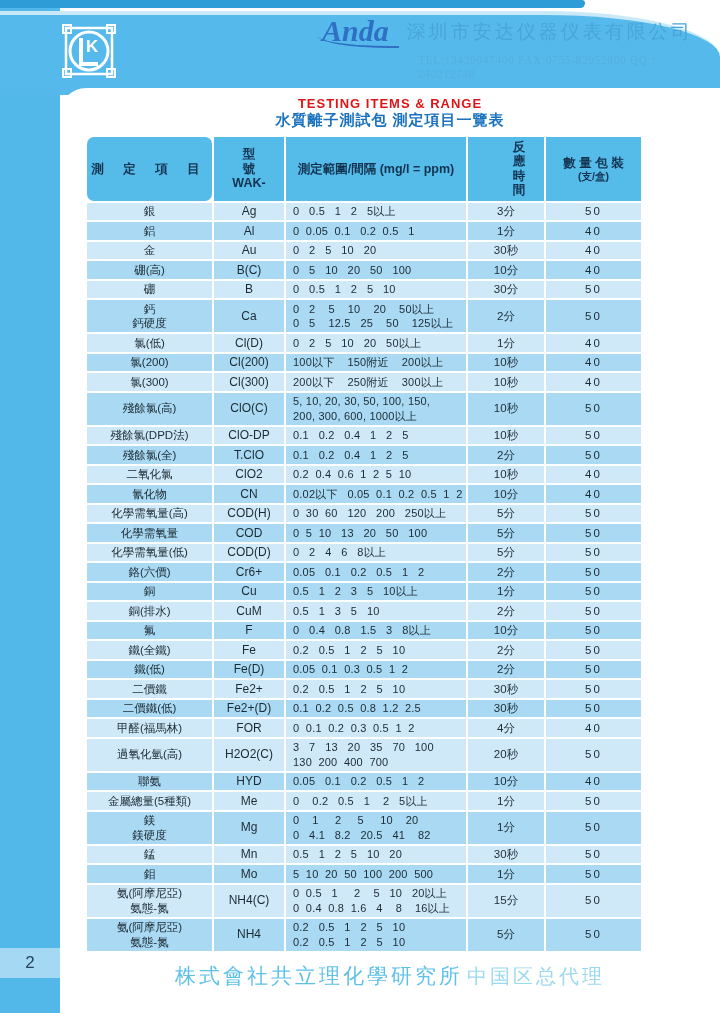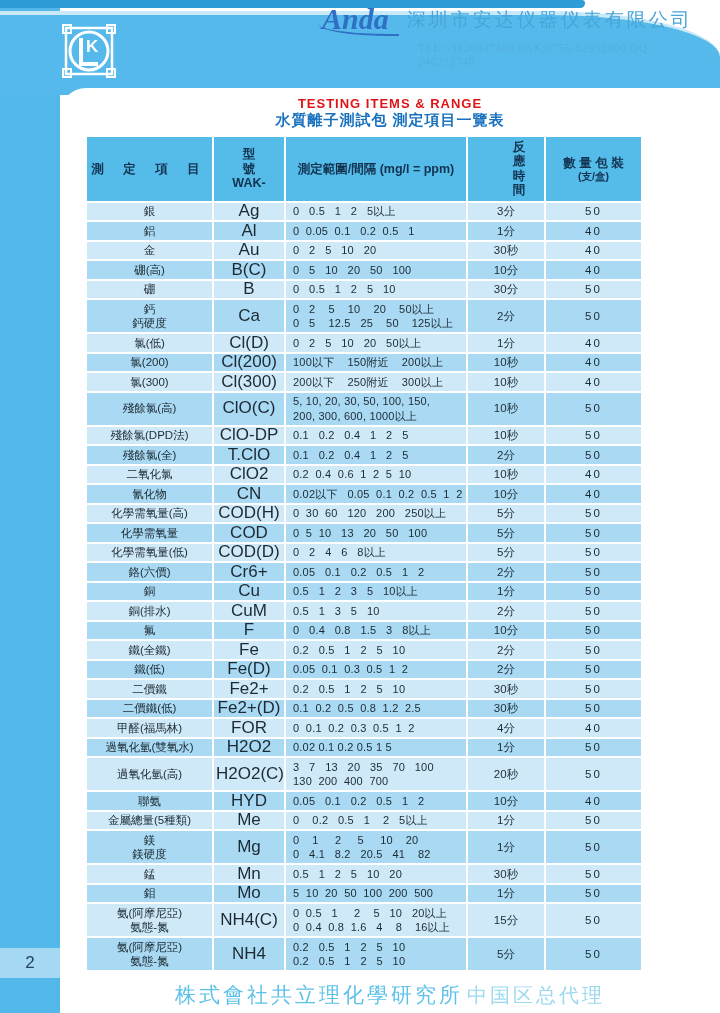--- a/index.html
+++ b/index.html
@@ -18,21 +18,21 @@
             border-radius:0 10px 14px 0; z-index:3; }
 
   
   .card { position:absolute; left:60px; top:88px; right:0; bottom:0; background:#ffffff;
           border-top-left-radius:26px; z-index:4; }
 
   
   .lk { position:absolute; left:62px; top:24px; z-index:5; }
 
   
-  .brand { position:absolute; left:318px; top:0; width:396px; z-index:5; }
+  .brand { position:absolute; left:318px; top:12px; width:396px; z-index:5; }
   .brand-row { display:flex; align-items:flex-end; }
   .anda { font-family:"Liberation Serif", serif; font-style:italic; font-weight:bold;
           font-size:30px; color:#2f6fc4; line-height:1; padding:4px 10px 0 4px;
           border-bottom:2px solid #2f6fc4; border-bottom-left-radius:90% 12px; }
   .company { font-family:"Liberation Serif", serif; font-size:19px; color:#49a5d9;
              letter-spacing:3px; padding:0 0 3px 8px; }
   .telline { font-family:"Liberation Serif", serif; font-size:11.5px; color:#55aede;
              letter-spacing:0.6px; margin:5px 0 0 100px; }
 
   
@@ -40,28 +40,28 @@
               color:#e01417; letter-spacing:1px; }
   .title-zh { text-align:center; font-size:15px; font-weight:bold; color:#1a72bf; letter-spacing:1px; }
 
   
   table.items { border-collapse:separate; border-spacing:2px; table-layout:fixed;
                 width:546px; margin:5px 0 0 25px; }
   .items th { background:#55bce9; color:#123250; font-size:12.5px; font-weight:bold;
               text-align:center; vertical-align:middle; padding:3px 2px; line-height:1.15; }
   .items th .sub { font-size:10.5px; font-weight:bold; }
   .items th.h-model .l1 { letter-spacing:14px; padding-left:14px; }
-  .items th.h-item  { letter-spacing:8px; }
+  .items th.h-item  { letter-spacing:8px;border-radius:7px; }
   .items th.h-time  { letter-spacing:6px;padding-left:34px; }
   .items td { font-size:11.5px; color:#1c2b33; text-align:center; vertical-align:middle;
               padding:1.5px 2px; line-height:14.5px; }
   .items tr.light td { background:#cfe9f9; }
   .items tr.mid td   { background:#a9d9f3; }
   .items td.c-item { font-size:11.5px; }
-  .items td.c-model { font-size:17px; }
+  .items td.c-model { font-size:12px; }
   .items td.c-range { text-align:left; padding-left:7px; font-size:11px; white-space:pre; letter-spacing:0.2px; }
   .items td.c-qty { letter-spacing:2px; }
 
   
   .footer { text-align:center; margin-top:9px; font-family:"Liberation Serif", serif; }
   .footer .jp { font-size:21px; color:#5ec1e8; letter-spacing:3px; }
   .footer .cn { font-size:20px; color:#9bd9f0; letter-spacing:3px; }
 
   
   .pageno { position:absolute; left:0; top:948px; width:60px; height:30px; background:#a5d8f3;
@@ -510,35 +510,20 @@
               <div>FOR</div>
             </td>
     <td class="c-range"><div>0  0.1  0.2  0.3  0.5  1  2</div></td>
     <td class="c-time">
               <div>4分</div>
             </td>
     <td class="c-qty">
               <div>40</div>
             </td>
   </tr>
-          <tr class="mid">
-    <td class="c-item">
-              <div>過氧化氫(雙氧水)</div>
-            </td>
-    <td class="c-model">
-              <div>H2O2</div>
-            </td>
-    <td class="c-range"><div>0.02 0.1 0.2 0.5 1 5</div></td>
-    <td class="c-time">
-              <div>1分</div>
-            </td>
-    <td class="c-qty">
-              <div>50</div>
-            </td>
-  </tr>
           <tr class="light">
     <td class="c-item">
               <div>過氧化氫(高)</div>
             </td>
     <td class="c-model">
               <div>H2O2(C)</div>
             </td>
     <td class="c-range"><div>3   7   13   20   35   70   100</div><div>130  200  400  700</div></td>
     <td class="c-time">
               <div>20秒</div>

